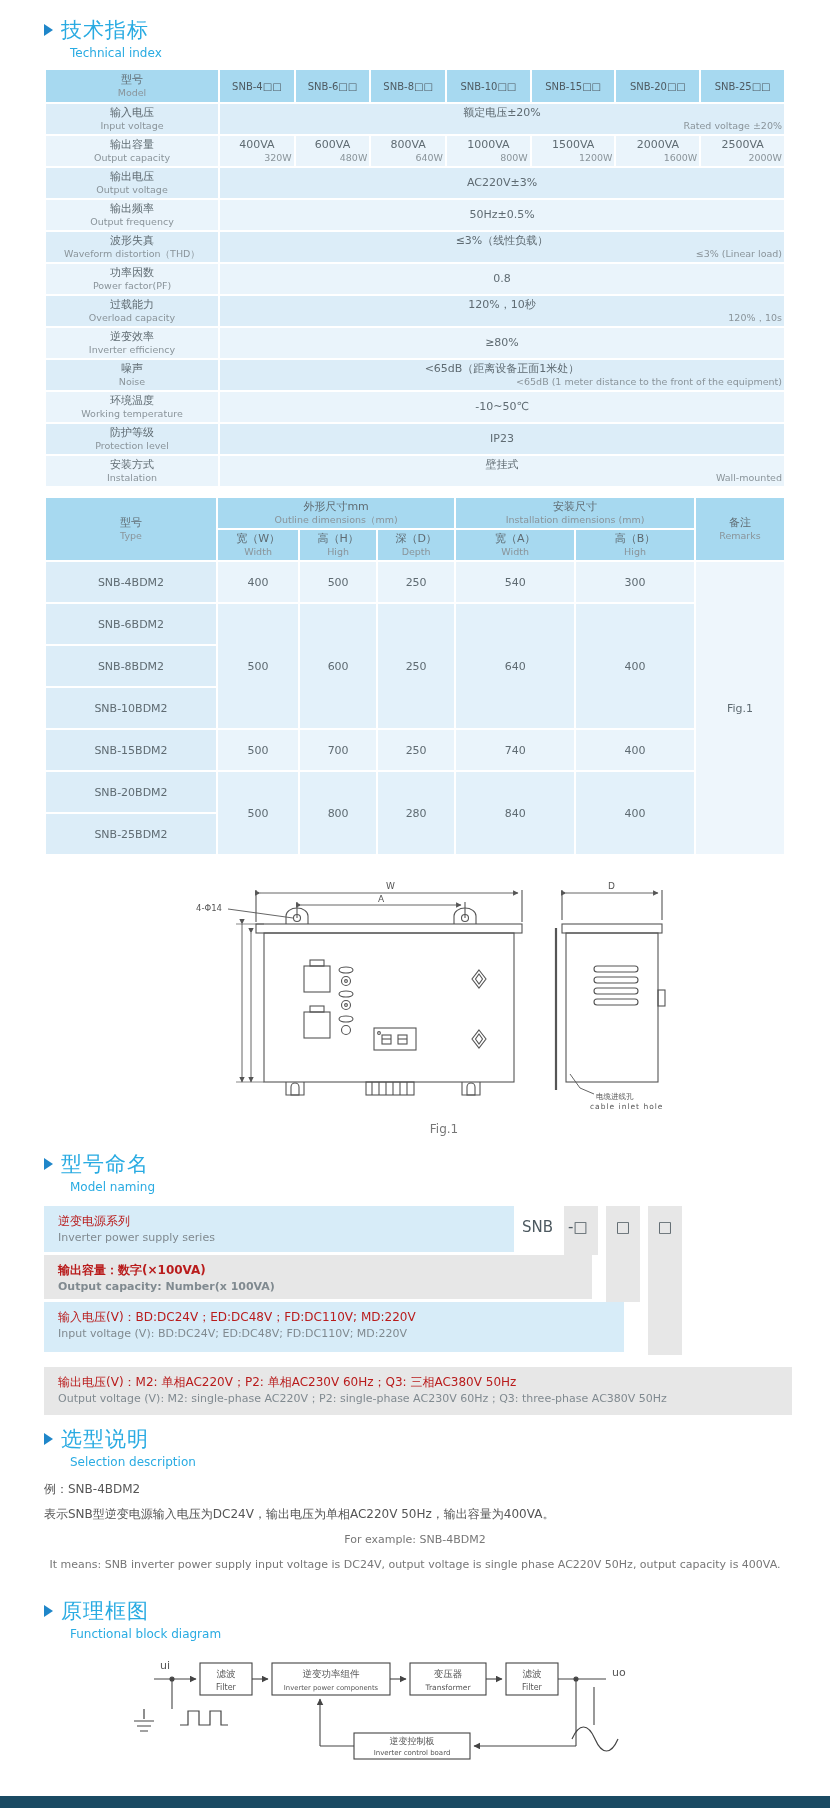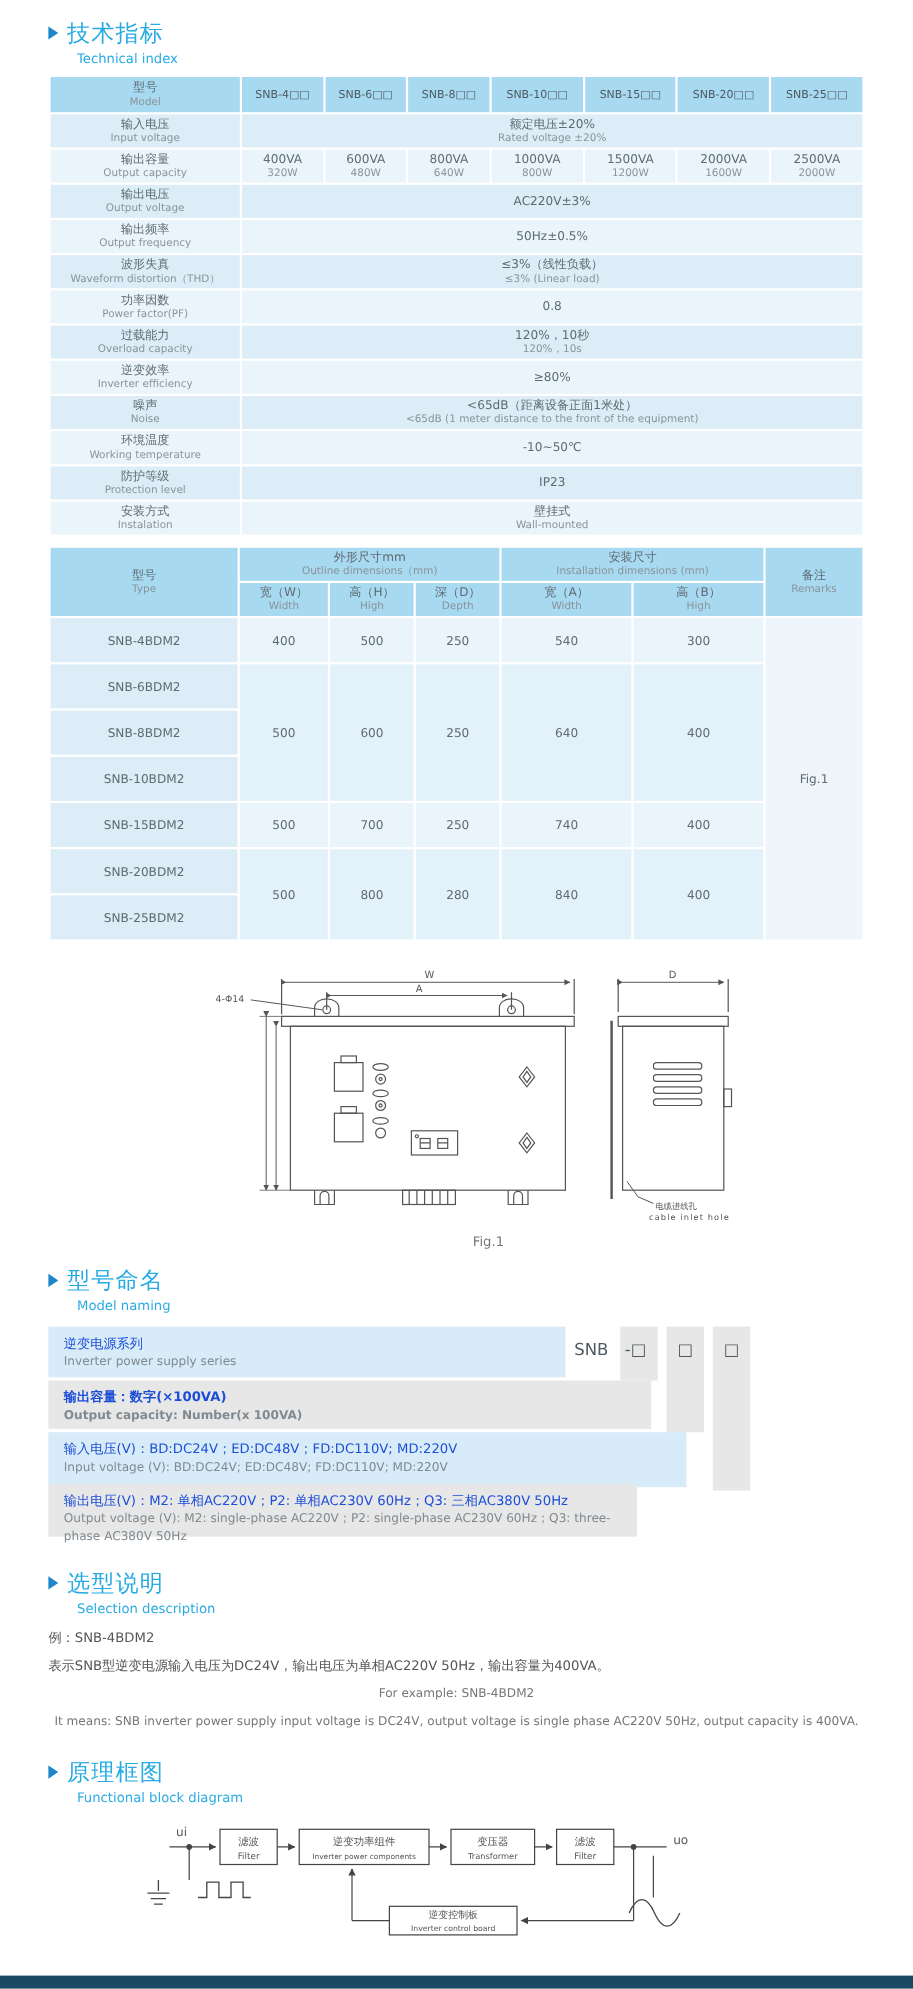--- a/index.html
+++ b/index.html
@@ -20,41 +20,41 @@
   
   table{border-collapse:separate;border-spacing:2px;width:742px;}
   th,td{text-align:center;vertical-align:middle;}
   th{background:var(--thbg);color:#4e5a61;font-weight:normal;}
   .spec th{font-size:10px;padding:3px 1px;height:30px;}
   .spec th.first{width:172px;font-size:11px;}
   .spec td{font-size:11px;color:var(--ink);padding:2px 2px;height:27px;}
   .spec tr:nth-child(odd) td{background:var(--rowA);}
   .spec tr:nth-child(even) td{background:var(--rowB);}
   .l1{font-size:11px;line-height:14px;color:var(--ink);}
-  .l2{font-size:9.5px;line-height:12px;color:var(--ink2);}
+  .l2{font-size:9.5px;line-height:12px;color:var(--ink2);text-align:right;}
   .zh-l{font-size:11px;line-height:14px;color:var(--ink);}
   .en-l{font-size:9.5px;line-height:12px;color:var(--ink2);}
   .note{margin-top:12px;}
   .note-zh{font-size:12px;color:#555;}
   .note-en{font-size:11px;color:#777;margin:3px 0 0 14px;}
   .sizes{margin-top:8px;}
   .sizes th{padding:2px;}
   .sizes td{font-size:11px;color:var(--ink);height:40px;background:var(--rowB);}
   .sizes td.typ{background:var(--rowA);}
   .sizes td.mrg{background:#e3f1fa;}
   .sizes td.rem{background:#eef6fc;font-size:11px;}
   
   .figwrap{margin-top:22px;margin-left:150px;width:500px;}
   .figcap{font-size:12px;color:#777;text-align:center;margin-top:2px;}
   svg text{fill:#555;}
   
   .ladder{position:relative;margin-top:12px;width:742px;height:197px;}
   .strip{position:absolute;top:0;width:34px;background:var(--lgray);}
   .lrow{position:absolute;left:0;padding:7px 14px 0 14px;}
-  .lrow .z{font-size:12px;color:#1d4ed8;line-height:17px;}
+  .lrow .z{font-size:12px;color:#b91c1c;line-height:17px;}
   .lrow .e{font-size:11px;color:#808a90;line-height:16px;}
   .lblue{background:var(--lblue);}
   .lgray{background:var(--lgray);}
   .codelbl{position:absolute;top:12px;font-size:15px;color:#4e5a61;}
   
   .sel-lines{margin-top:8px;}
   .sel-lines div{line-height:25px;}
   .sl-zh{font-size:12px;color:#555;}
   .sl-en{font-size:11px;color:#777;text-align:center;}
   
@@ -435,21 +435,21 @@
       <div class="e">Inverter power supply series</div>
     </div>
     <div class="lrow lgray" style="top:49px;width:548px;height:44px;font-weight:bold;">
       <div class="z">输出容量：数字(×100VA)</div>
       <div class="e">Output capacity: Number(x 100VA)</div>
     </div>
     <div class="lrow lblue" style="top:96px;width:580px;height:50px;">
       <div class="z">输入电压(V)：BD:DC24V；ED:DC48V；FD:DC110V; MD:220V</div>
       <div class="e">Input voltage (V): BD:DC24V; ED:DC48V; FD:DC110V; MD:220V</div>
     </div>
-    <div class="lrow lgray" style="top:143px;width:535px;height:48px;">
+    <div class="lrow lgray" style="top:161px;width:748px;height:48px;">
       <div class="z">输出电压(V)：M2: 单相AC220V；P2: 单相AC230V 60Hz；Q3: 三相AC380V 50Hz</div>
       <div class="e">Output voltage (V): M2: single-phase AC220V；P2: single-phase AC230V 60Hz；Q3: three-phase AC380V 50Hz</div>
     </div>
 
     <div class="codelbl" style="left:478px;">SNB</div>
     <div class="codelbl" style="left:524px;">-□</div>
     <div class="codelbl" style="left:572px;">□</div>
     <div class="codelbl" style="left:614px;">□</div>
   </div>
 

